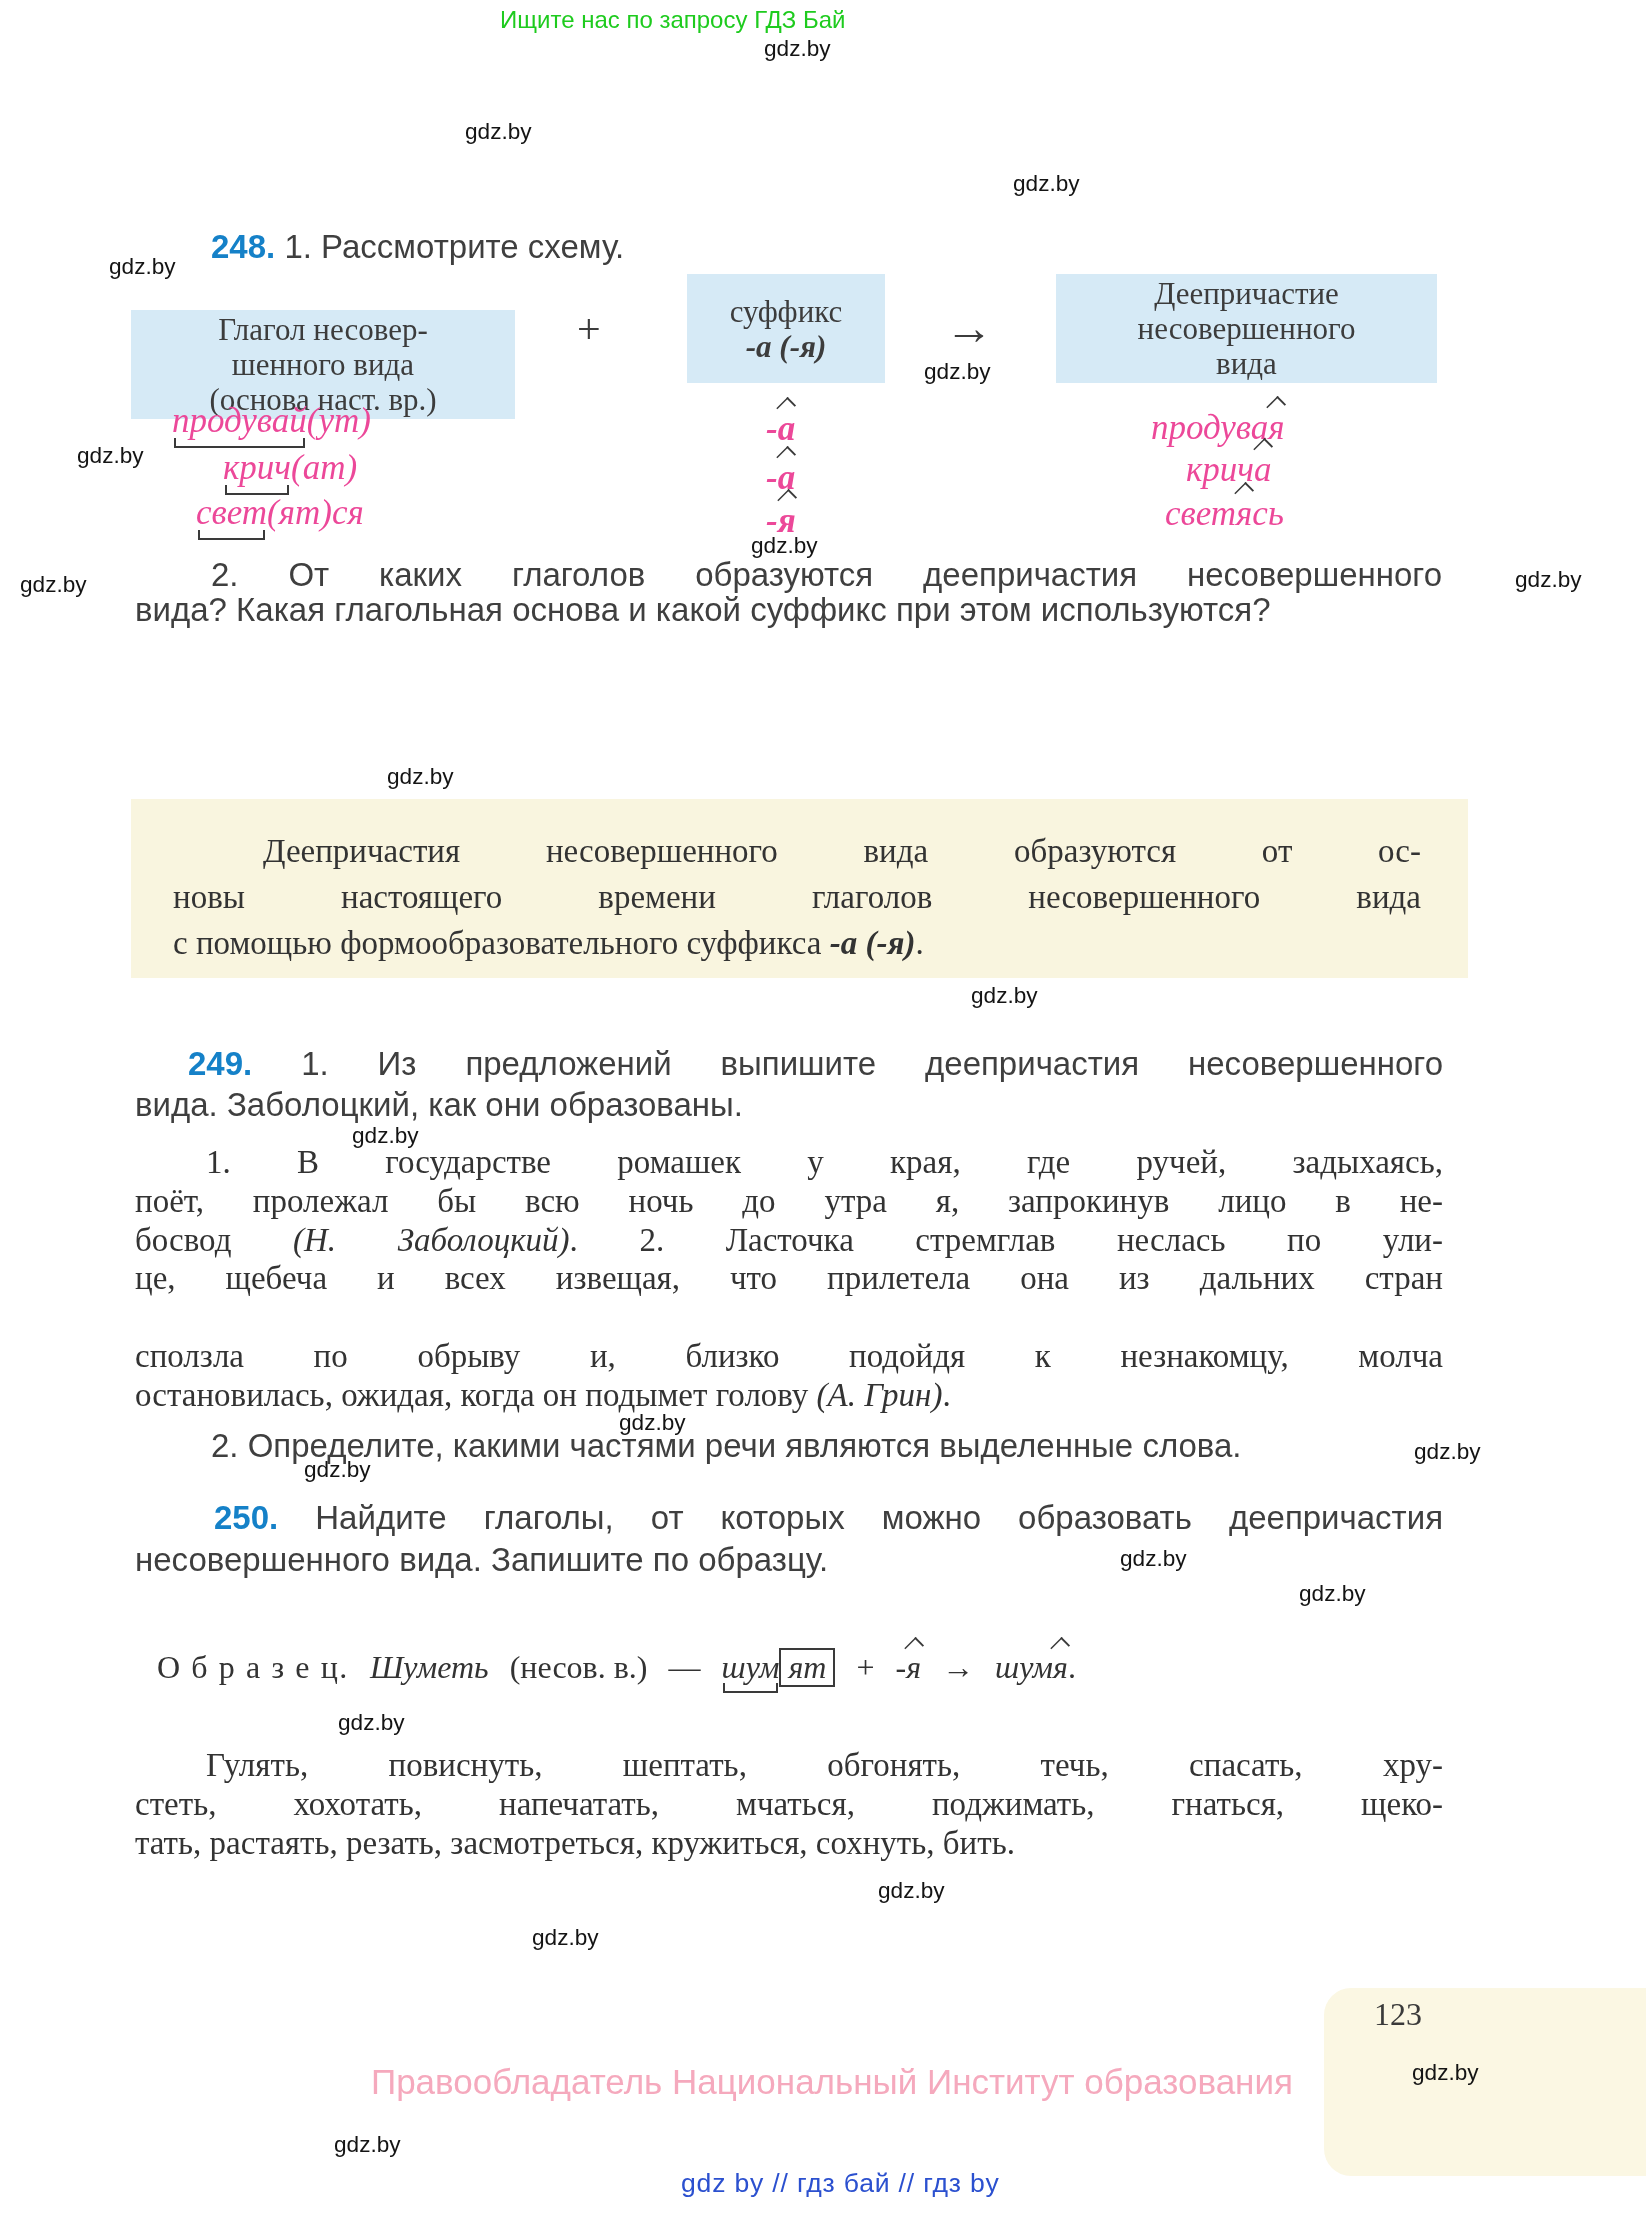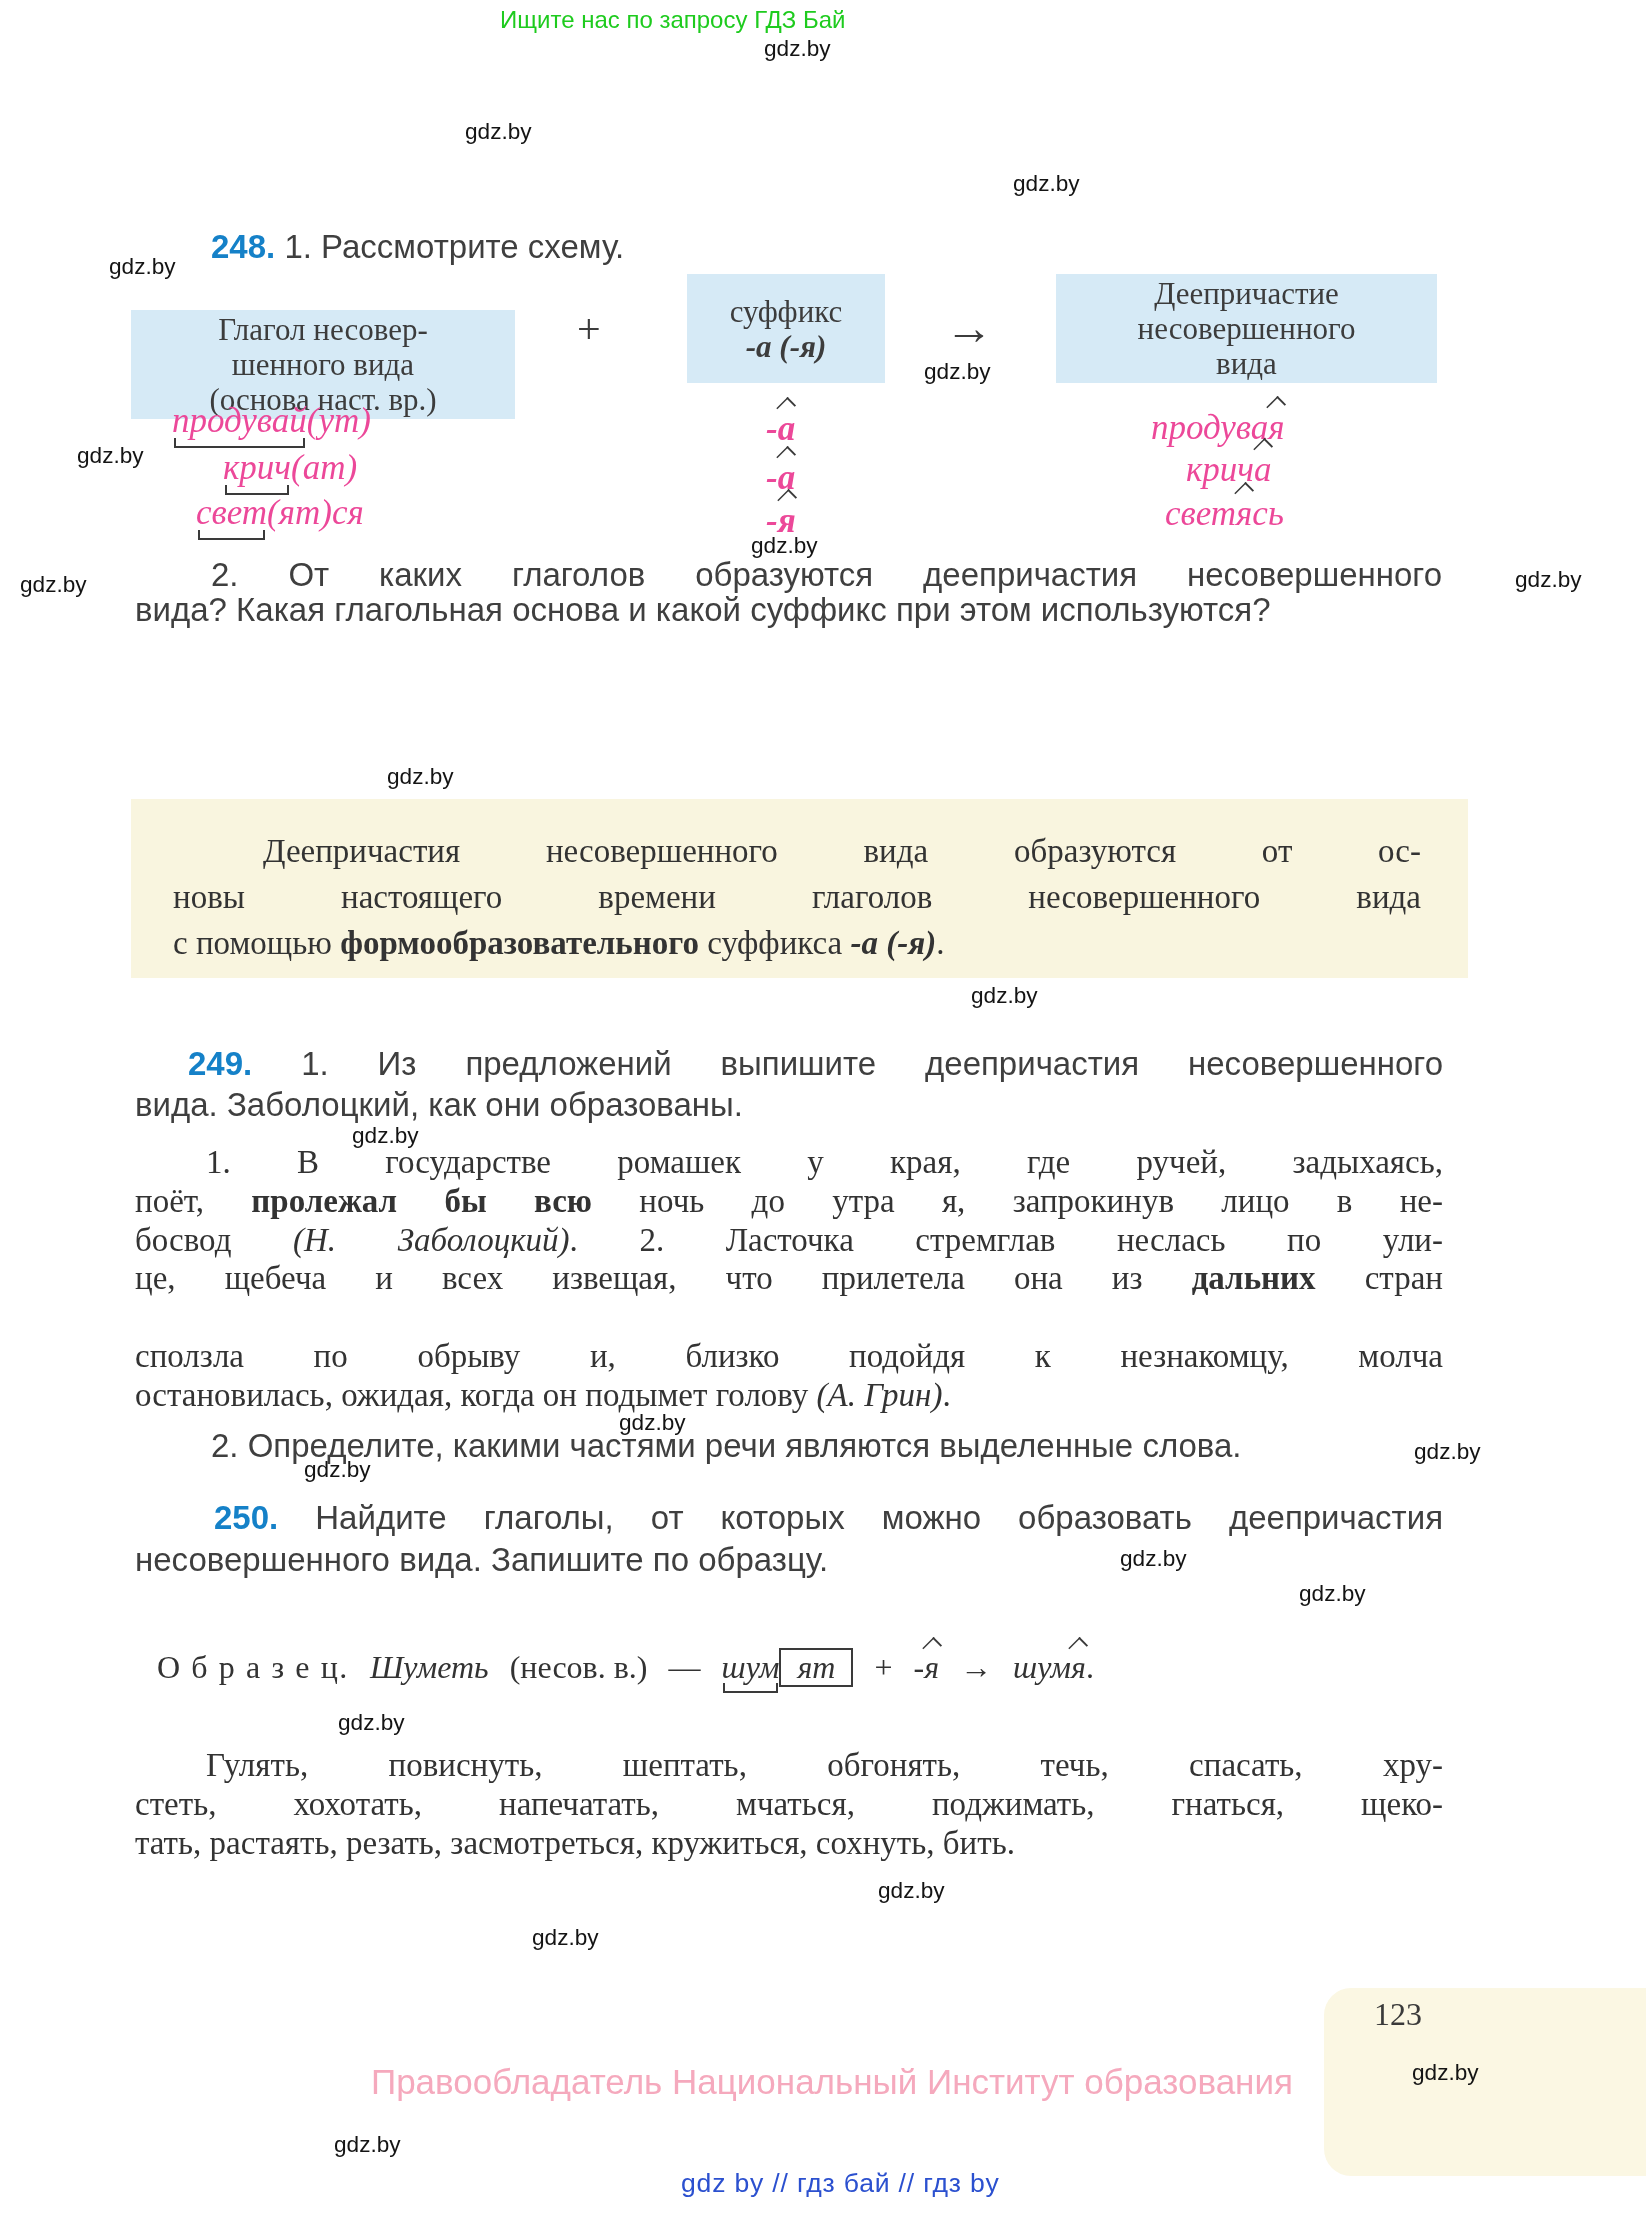--- a/index.html
+++ b/index.html
@@ -11,39 +11,39 @@
   .footer-links{position:absolute;font-size:26.6px;color:#2b50cf;white-space:nowrap;letter-spacing:0.8px;}
   .pink{position:absolute;font-size:35px;color:#f5a9bd;white-space:nowrap;}
   
   .sansline{position:absolute;font-size:33px;line-height:37px;color:#3f3f3f;white-space:nowrap;}
   .jline{white-space:normal;text-align:justify;text-align-last:justify;-moz-text-align-last:justify;}
   .exnum{color:#1581c8;font-weight:bold;}
   
   .serifline{position:absolute;font-family:"Liberation Serif","DejaVu Serif",serif;
              font-size:33px;line-height:37px;color:#333;white-space:nowrap;}
   .serifline.jline{white-space:normal;}
-  .b{font-weight:bold;}
+  .b{font-weight:normal;}
   .i{font-style:italic;}
   .bi{font-weight:bold;font-style:italic;}
   
   .sbox{position:absolute;background:#d6eaf6;display:flex;flex-direction:column;justify-content:center;
         text-align:center;font-family:"Liberation Serif","DejaVu Serif",serif;font-size:31px;
         line-height:35px;color:#3c3c3c;}
   .op{position:absolute;font-family:"Liberation Serif","DejaVu Serif",serif;font-size:42px;color:#3c3c3c;}
   .srow{position:absolute;font-family:"Liberation Serif","DejaVu Serif",serif;font-style:italic;
         font-size:35px;color:#ec4899;white-space:nowrap;}
   .suf{font-weight:bold;}
   .bracket{position:relative;display:inline-block;}
   .bracket::after{content:"";position:absolute;left:1.6px;right:1.6px;bottom:-7.3px;height:8px;
         border-left:2.4px solid #3a3a3a;border-right:2.4px solid #3a3a3a;border-bottom:2.4px solid #3a3a3a;}
   .caret{position:relative;display:inline-block;}
   .caret::before{content:"";position:absolute;left:50%;top:-10.5px;width:13.7px;height:13.7px;
         border-top:2.4px solid #3a3a3a;border-right:2.4px solid #3a3a3a;
         transform:translateX(-50%) rotate(-45deg) scale(1,0.75);}
-  .boxed{display:inline-block;border:2.4px solid #3a3a3a;padding:0 16px;line-height:35px;}
+  .boxed{display:inline-block;border:2.4px solid #3a3a3a;padding:0 7px;line-height:35px;}
   
   .rulebox{position:absolute;left:131px;top:799px;width:1337px;height:179px;background:#f9f5df;
            box-sizing:border-box;padding:29px 47px 16px 42px;font-family:"Liberation Serif","DejaVu Serif",serif;
            font-size:33px;line-height:46px;color:#333;}
   .rulebox .rl{display:block;}
   .rulebox .rl.jl{text-align:justify;text-align-last:justify;-moz-text-align-last:justify;}
   .rulebox .rl.ind{text-indent:90px;}
   
   .sample{position:absolute;left:157px;top:1648px;font-family:"Liberation Serif","DejaVu Serif",serif;
           font-size:32px;color:#333;white-space:nowrap;}

